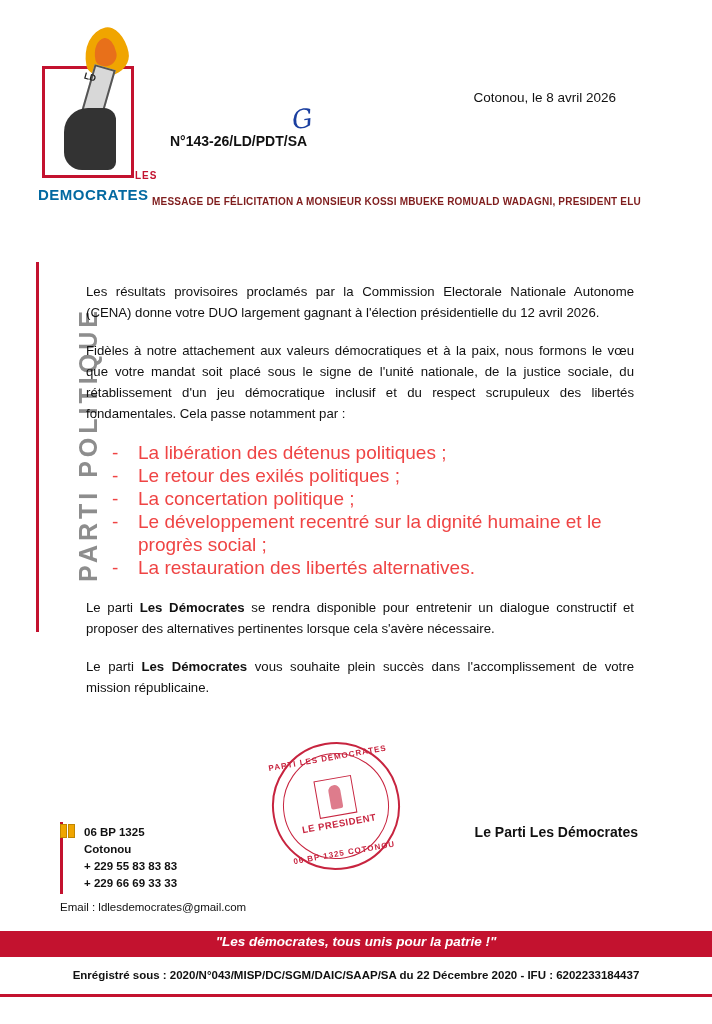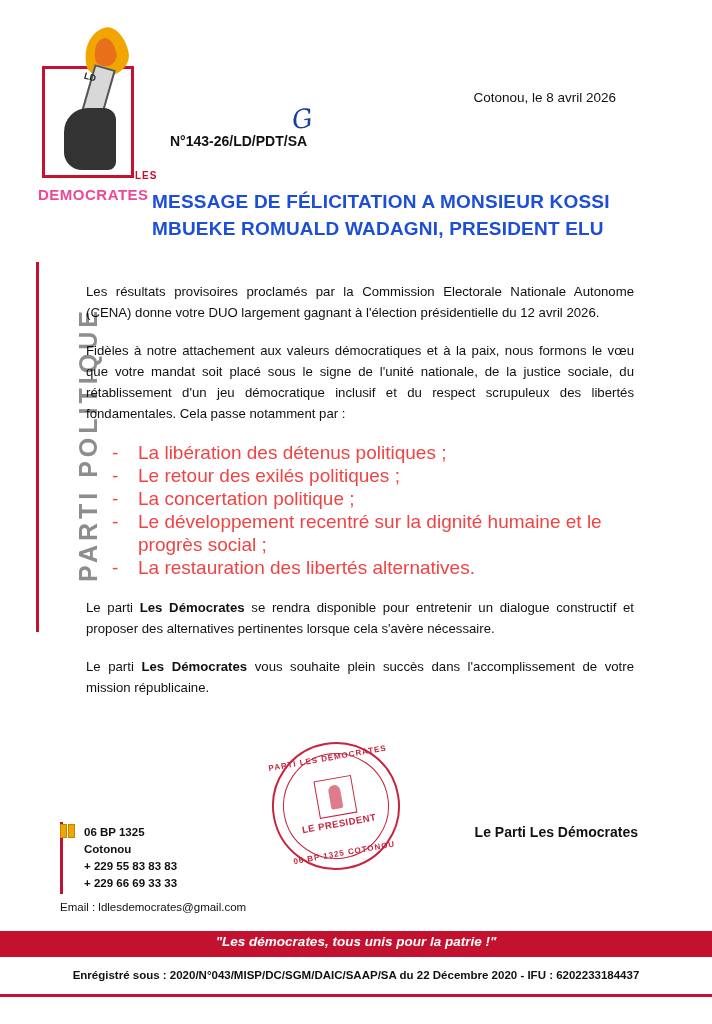--- a/index.html
+++ b/index.html
@@ -118,21 +118,21 @@
     letter-spacing: 1px;
     margin-left: 41px;
   }
   .logo-dem {
     position: absolute;
     left: 0px;
     top: 164px;
     width: 120px;
     font-size: 15px;
     font-weight: bold;
-    color: #ec4899;
+    color: #0369a1;
     letter-spacing: 0.5px;
   }
 
   
   .date-line {
     position: absolute;
     right: 96px;
     top: 90px;
     font-size: 13.5px;
     color: #111;
@@ -154,24 +154,24 @@
     font-size: 26px;
     color: #1b3fa0;
     transform: rotate(-8deg);
   }
 
   .subject {
     position: absolute;
     left: 152px;
     top: 188px;
     width: 490px;
-    font-size: 19px;
+    font-size: 10px;
     font-weight: bold;
     line-height: 27px;
-    color: #1d4ed8;
+    color: #7f1d1d;
     letter-spacing: 0.2px;
   }
 
   
   .body-area {
     position: absolute;
     left: 86px;
     top: 268px;
     width: 548px;
   }

